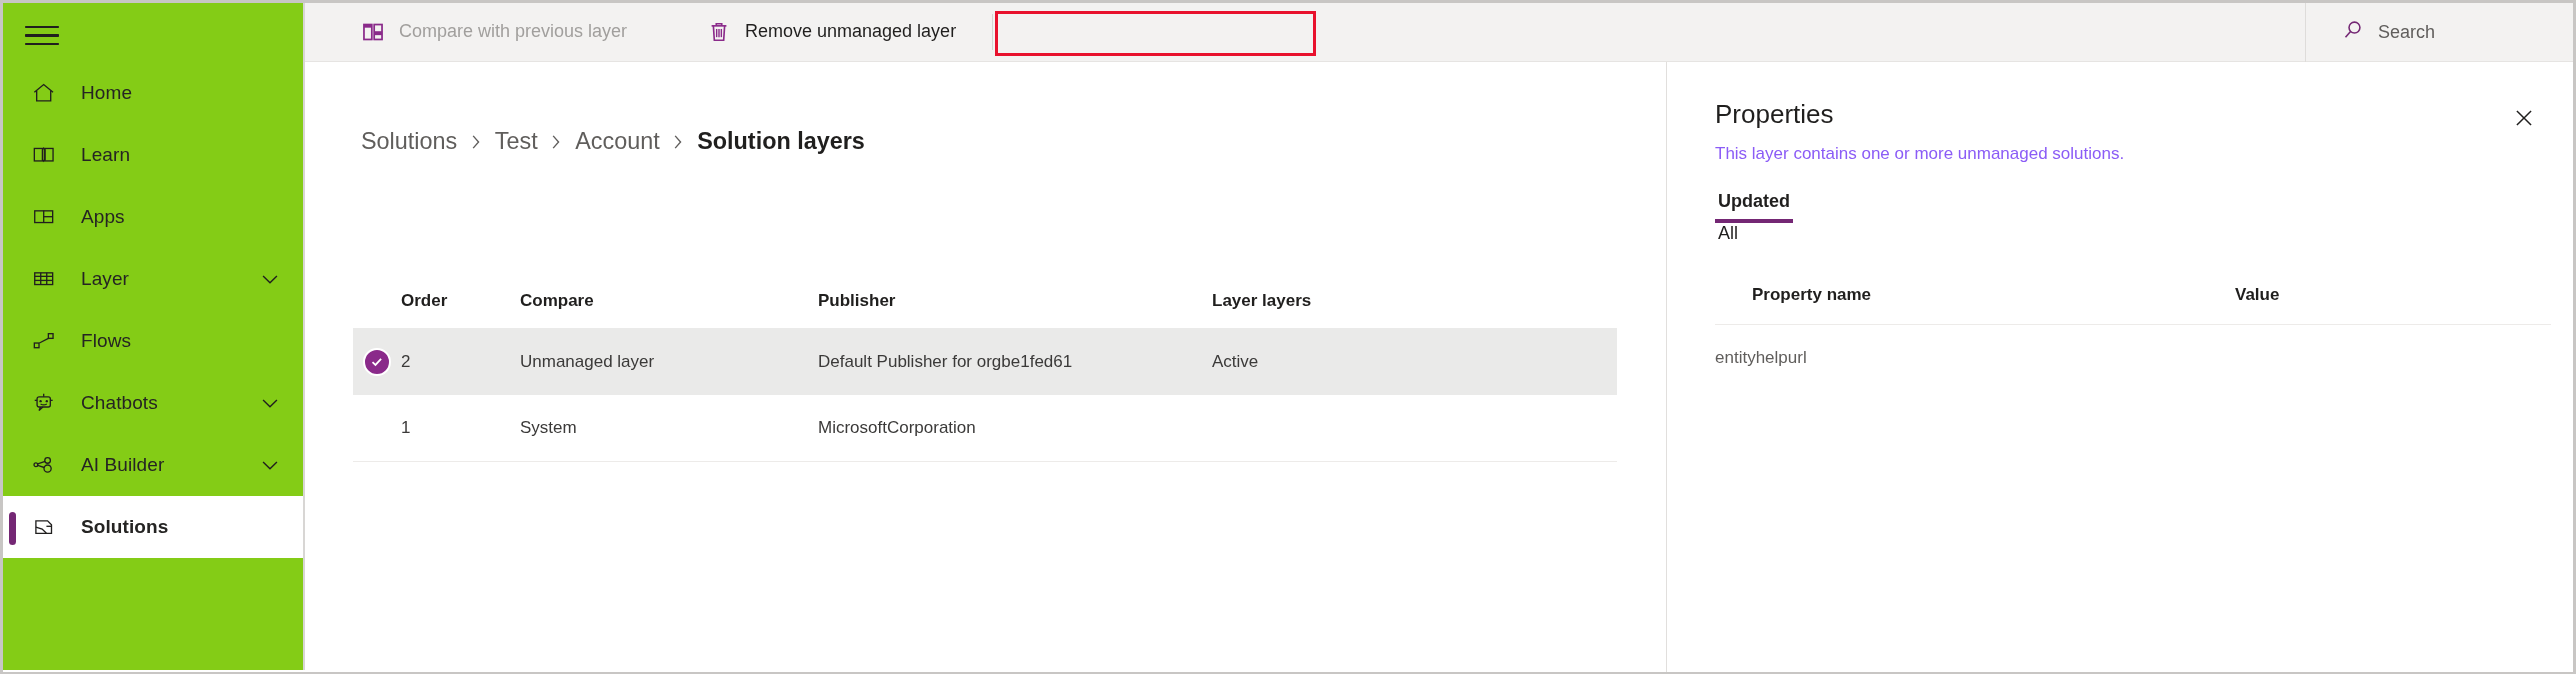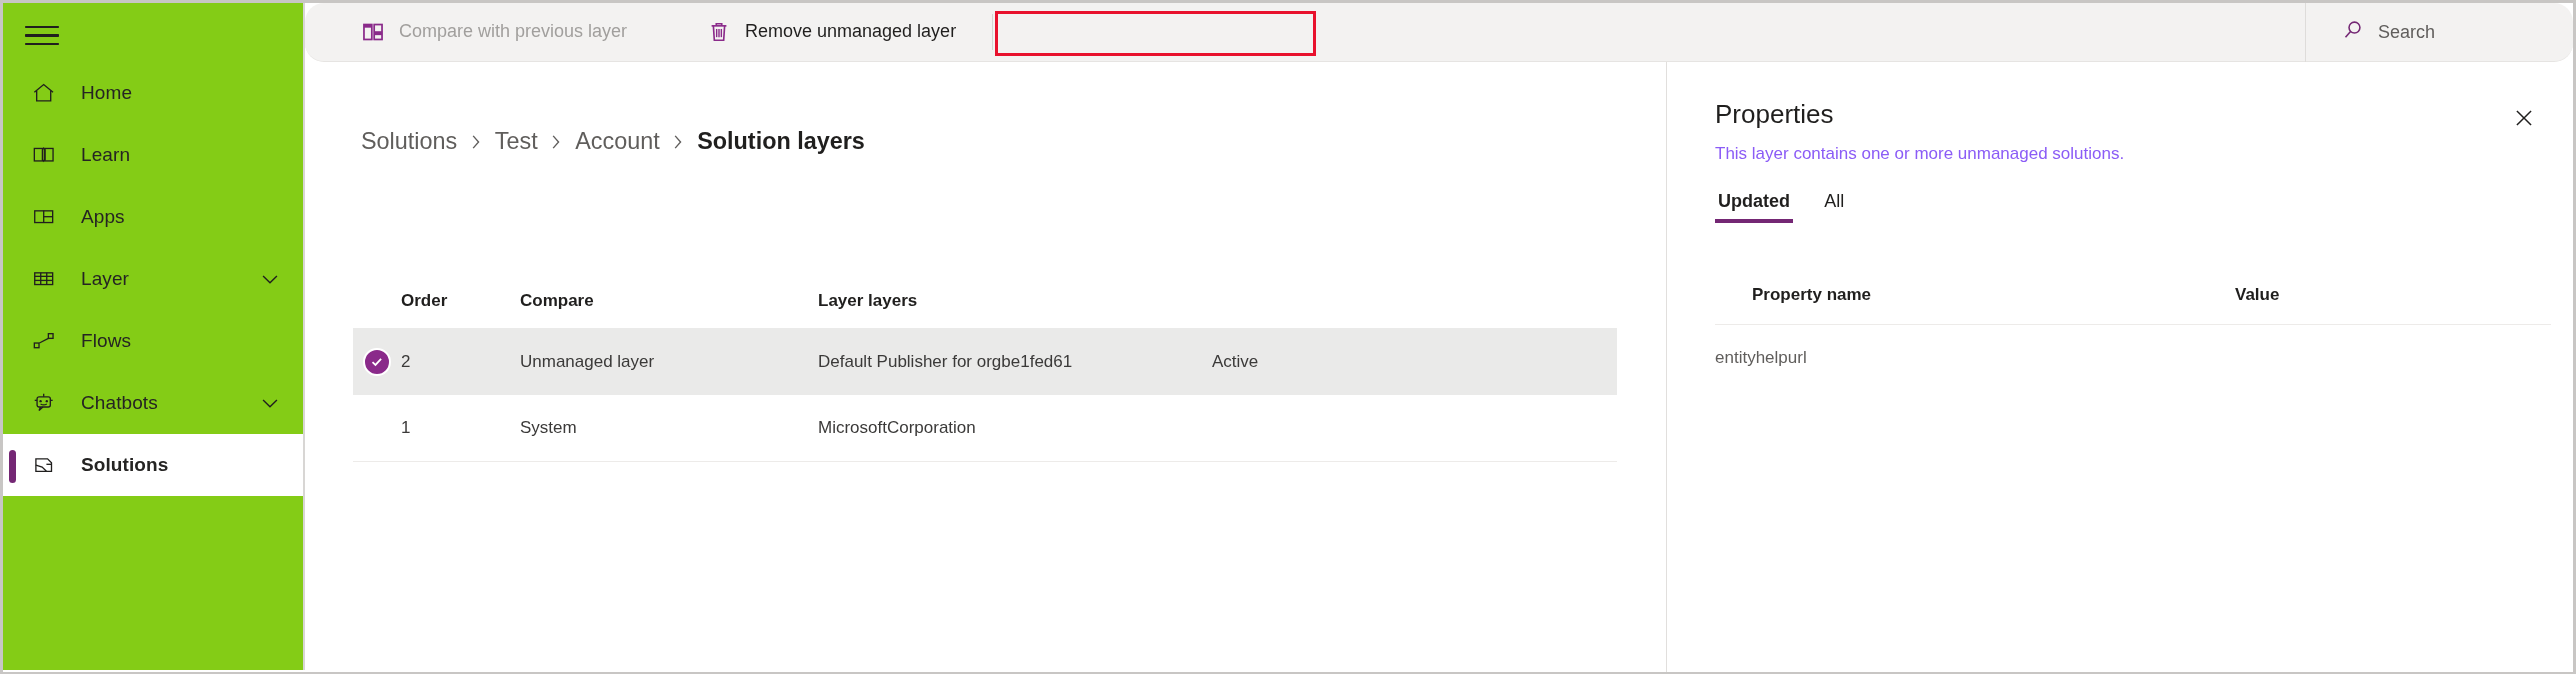--- a/index.html
+++ b/index.html
@@ -113,21 +113,20 @@
   
   #commandbar {
     position: absolute;
     left: 302px;
     top: 0;
     right: 0;
     height: 59px;
     background: #f3f2f1;
     border-bottom: 0.8px solid #e6e4e2;
     box-sizing: border-box;
-    border-radius: 19px;
   }
   .cmd-btn {
     position: absolute;
     top: 6.2px;
     height: 45px;
     display: flex;
     align-items: center;
     cursor: pointer;
     box-sizing: border-box;
     padding: 0 14px;
@@ -301,20 +300,21 @@
     align-items: center;
     justify-content: center;
     cursor: pointer;
   }
   #panel-tabs {
     position: absolute;
     left: 48px;
     top: 129px;
     display: flex;
     align-items: flex-start;
+    flex-direction: column;
   }
   .panel-tab {
     position: relative;
     font-size: 18px;
     color: #201f1e;
     padding: 0 3.1px 11px 3.1px;
     margin-right: 28px;
     cursor: pointer;
   }
   .panel-tab.active { font-weight: bold; }
@@ -448,20 +448,37 @@
             </svg>
         </div>
         <div class="nav-label">Chatbots</div>
         <div class="nav-chevron">
           <svg width="20" height="20" viewBox="0 0 26 26">
               <polyline points="4,9 13,18 22,9" fill="none" stroke="#201f1e" stroke-width="1.8"></polyline>
             </svg>
         </div>
       </div>
 
+      <div class="nav-item">
+        <div class="nav-icon">
+          <svg width="23.4" height="23.4" viewBox="0 0 30 30">
+              <circle cx="5" cy="15" r="2.4" fill="none" stroke="#201f1e" stroke-width="1.7"></circle>
+              <circle cx="20" cy="9.5" r="3.6" fill="none" stroke="#201f1e" stroke-width="1.7"></circle>
+              <circle cx="20" cy="20" r="4.6" fill="none" stroke="#201f1e" stroke-width="1.7"></circle>
+              <line x1="7.3" y1="14" x2="16.8" y2="10.6" stroke="#201f1e" stroke-width="1.7"></line>
+              <line x1="7.3" y1="16" x2="15.7" y2="18.6" stroke="#201f1e" stroke-width="1.7"></line>
+            </svg>
+        </div>
+        <div class="nav-label">AI Builder</div>
+        <div class="nav-chevron">
+          <svg width="20" height="20" viewBox="0 0 26 26">
+              <polyline points="4,9 13,18 22,9" fill="none" stroke="#201f1e" stroke-width="1.8"></polyline>
+            </svg>
+        </div>
+      </div>
 
       <div class="nav-item active">
         <div class="active-pill"></div>
         <div class="nav-icon">
           <svg width="23.4" height="23.4" viewBox="0 0 30 30">
               <path d="M5 7.5 H20 L25 12.5 V23.5 H5 Z" fill="none" stroke="#201f1e" stroke-width="1.7"></path>
               <path d="M5 15.5 L13 18 L18.5 23.5" fill="none" stroke="#201f1e" stroke-width="1.7"></path>
               <path d="M18.5 14.5 H25" fill="none" stroke="#201f1e" stroke-width="1.7"></path>
             </svg>
         </div>
@@ -537,20 +554,21 @@
       </span>
       <span class="crumb current">Solution layers</span>
     </div>
 
     <div id="layers-table">
 
       <div class="tbl-row tbl-head">
         <div class="cell cell-check"></div>
         <div class="cell cell-order">Order</div>
         <div class="cell cell-sol">Compare</div>
+        <div class="cell cell-pub">Publisher</div>
         <div class="cell cell-status">Layer layers</div>
       </div>
 
       <div class="tbl-row tbl-body-row selected">
         <div class="cell cell-check">
           <div class="check-circle">
             <svg width="15.6" height="15.6" viewBox="0 0 20 20">
                 <polyline points="4.5,10.5 8.3,14 15.5,6.4" fill="none" stroke="#ffffff" stroke-width="2.3"></polyline>
               </svg>
           </div>

